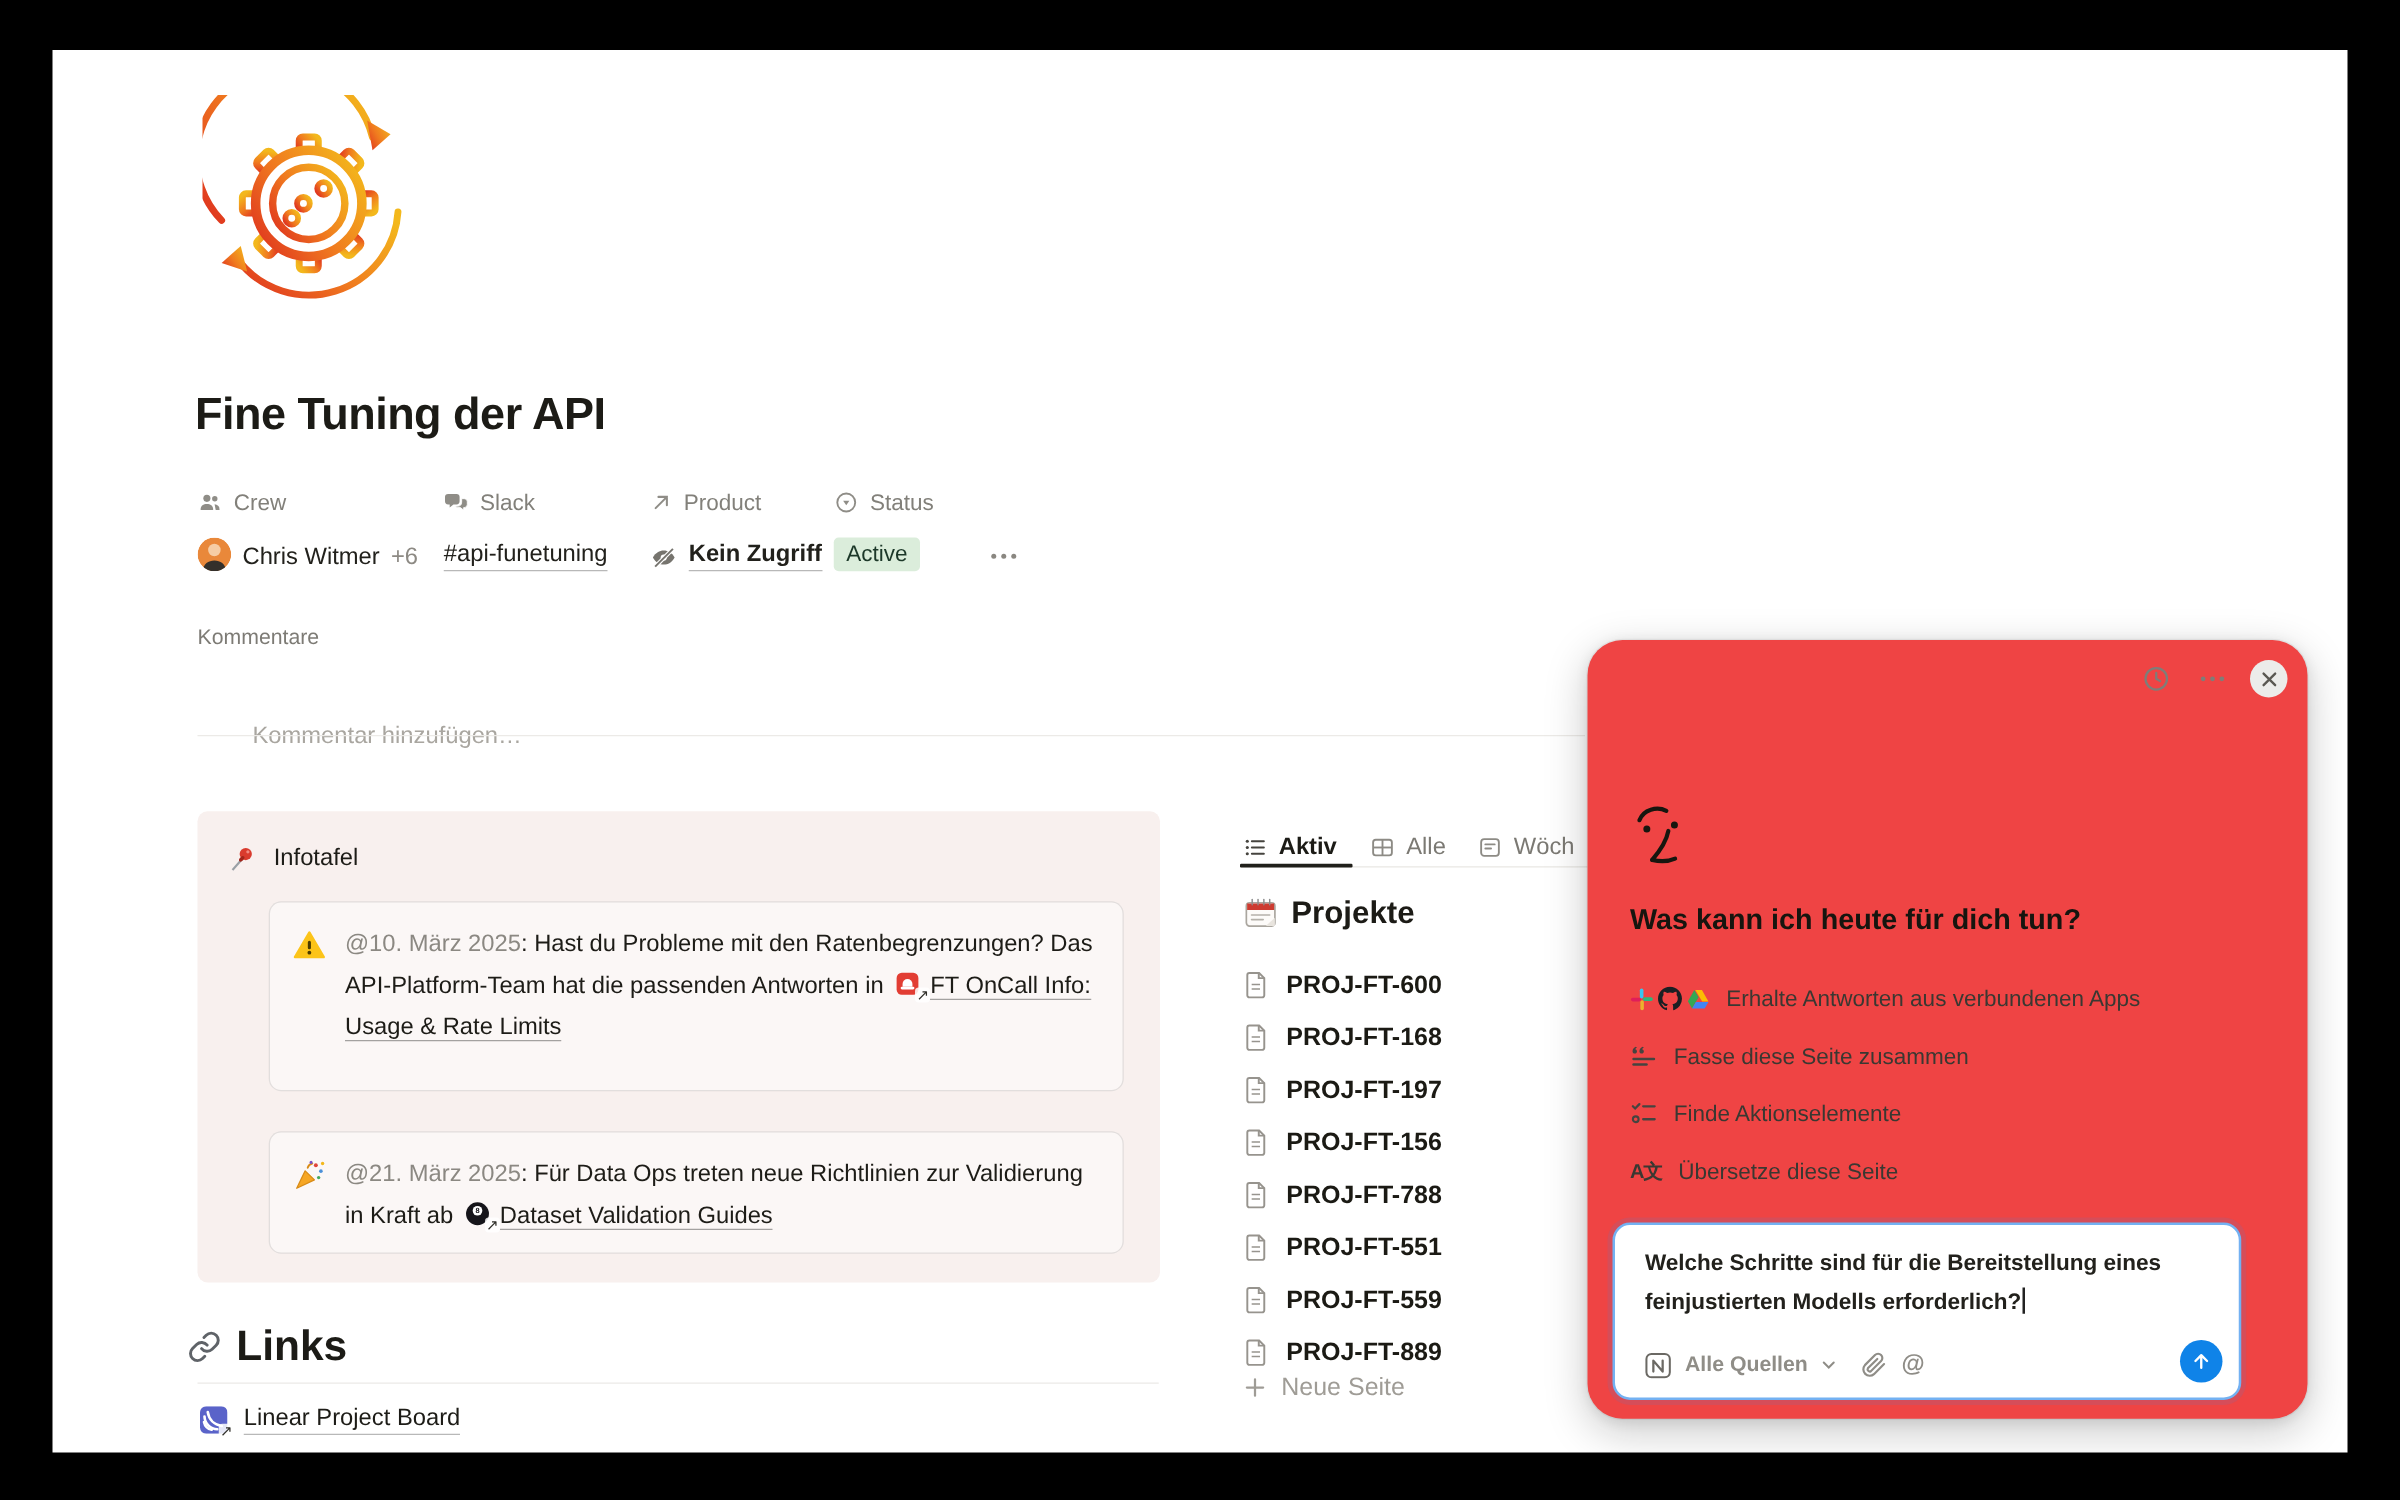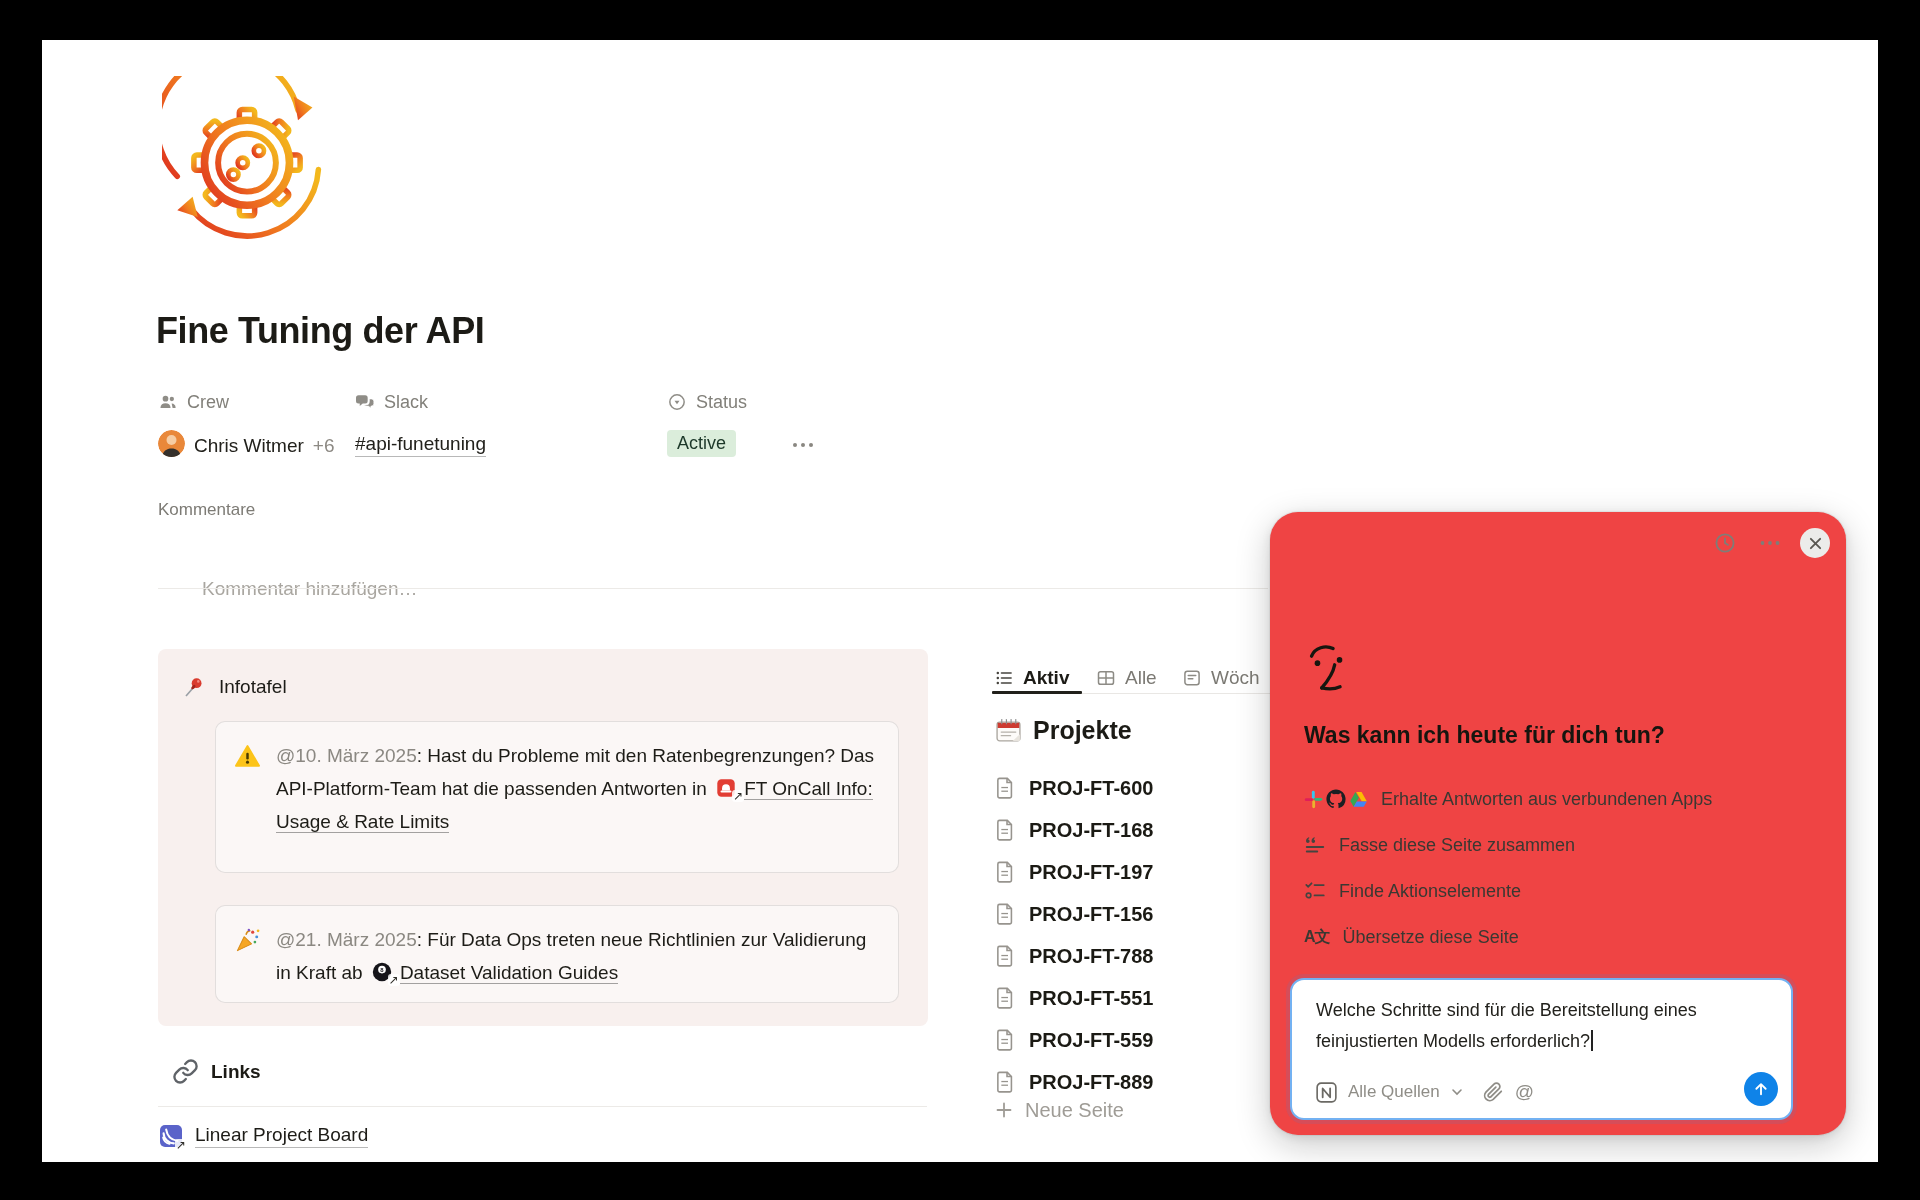--- a/index.html
+++ b/index.html
@@ -36,21 +36,21 @@
   .notice-1 { top:72px; height:152px; }
   .notice-2 { top:256px; height:98px; }
   .notice-ic { flex-shrink:0; margin-top:4px; }
   .notice-text { font-size:19px; line-height:33px; color:#1d1c17; width:600px; }
   .n-date { color:#8b8882; }
   .inline-link { font-weight:500; border-bottom:1.5px solid rgba(0,0,0,.35); }
   .ic-wrap { position:relative; display:inline-block; width:24px; height:22px; vertical-align:-4px; margin:0 5px 0 3px; }
   .arrow-ov { position:absolute; right:-5px; bottom:-4px; font-size:12px; line-height:12px; color:#2f2e29; background:rgba(255,255,255,.85); border-radius:3px; padding:0 1px; }
 
   
-  .links-heading { position:absolute; left:130px; top:1018px; display:flex; align-items:center; gap:12px; font-size:19px; font-weight:700; color:#1c1b16; }
+  .links-heading { position:absolute; left:108px; top:1018px; display:flex; align-items:center; gap:12px; font-size:34px; font-weight:700; color:#1c1b16; }
   .linear-row { position:absolute; left:118px; top:1084px; display:flex; align-items:center; gap:13px; font-size:19px; font-weight:500; }
   .linear-ic { position:relative; width:22px; height:22px; }
 
   
   .tab { position:absolute; top:624px; display:flex; align-items:center; gap:9px; font-size:19px; height:28px; }
   .tab-active { color:#1c1b16; font-weight:600; }
   .tab-idle { color:#7b7973; }
   .tab-border { position:absolute; left:950px; top:653px; width:278px; height:1px; background:#e9e7e4; }
   .tab-underline { position:absolute; left:950px; top:651px; width:90px; height:3px; background:#21201b; border-radius:1px; }
   .proj-heading { position:absolute; left:953px; top:676px; display:flex; align-items:center; gap:11px; font-size:25px; font-weight:700; color:#1c1b16; }
@@ -63,21 +63,21 @@
   .panel-header { position:absolute; top:16px; right:16px; display:flex; align-items:center; gap:15px; }
   .hdr-btn { display:flex; align-items:center; justify-content:center; width:30px; height:30px; border-radius:50%; }
   .hdr-close { background:#ececea; }
   .ai-face { position:absolute; left:34px; top:128px; width:56px; height:56px; }
   .greeting { position:absolute; left:34px; top:210px; font-size:23px; font-weight:700; color:#16150f; }
   .sug-row { position:absolute; left:34px; display:flex; align-items:center; gap:13px; height:30px; font-size:18px; color:#3a3832; }
   .sug-icons { display:flex; align-items:center; gap:3px; }
   .a-wen { font-size:16px; font-weight:600; color:#3a3832; letter-spacing:-1px; }
 
   .ai-input { position:absolute; left:20px; top:466px; width:503px; height:142px; background:#fff; border:2px solid #73b1f2; border-radius:14px;
-              box-shadow:0 0 0 4px rgba(46,137,232,.13); }
+              box-shadow:0 0 0 4px rgba(46,137,232,.13);font-weight:bold; }
   .ai-input-text { position:absolute; left:24px; top:15px; width:480px; font-size:18px; line-height:31px; color:#22211c; }
   .caret { display:inline-block; width:1.5px; height:21px; background:#222; vertical-align:-4px; margin-left:1px; }
   .input-footer { position:absolute; left:24px; bottom:15px; display:flex; align-items:center; gap:11px; color:#8f8d87; }
   .sources-label { font-size:17px; color:#8f8d87; }
   .at-glyph { font-size:19px; color:#8f8d87; }
   .send-btn { position:absolute; right:13px; bottom:12px; width:34px; height:34px; border-radius:50%; background:#0f83e8; display:flex; align-items:center; justify-content:center; }
 </style>
 </head>
 <body>
 
@@ -151,20 +151,37 @@
         <path d="M4.2 3.8h8a3 3 0 0 1 3 3v4a3 3 0 0 1-3 3H9.3l-3.6 2.9v-2.9H4.2a3 3 0 0 1-3-3v-4a3 3 0 0 1 3-3z"></path>
         <path d="M17.2 8.3h2.4a3 3 0 0 1 3 3v2.6a3 3 0 0 1-3 3h-.5v2.4l-3.1-2.4h-2.6a3 3 0 0 1-2.4-1.2l2.3-.1a4 4 0 0 0 3.9-4z" stroke="#fff" stroke-width=".8"></path>
       </svg>
       <span>Slack</span>
     </div>
     <div class="prop-value">
       <span class="u">#api-funetuning</span>
     </div>
   </div>
 
+  <div class="prop" style="left:478px">
+    <div class="prop-label">
+      <svg width="18" height="18" viewBox="0 0 24 24" fill="none" stroke="#8f8d87" stroke-width="2.2" stroke-linecap="round">
+        <path d="M6 18 18 6 M9 6h9v9"></path>
+      </svg>
+      <span>Product</span>
+    </div>
+    <div class="prop-value">
+      <svg width="22" height="22" viewBox="0 0 24 24">
+        <path d="M2.5 12C5 7.6 8.2 5.8 12 5.8s7 1.8 9.5 6.2c-2.5 4.4-5.7 6.2-9.5 6.2S5 16.4 2.5 12z" fill="#76746e"></path>
+        <circle cx="12" cy="12" r="2.7" fill="#fff"></circle>
+        <line x1="4.5" y1="20" x2="20" y2="4.5" stroke="#fff" stroke-width="3.6"></line>
+        <line x1="4.5" y1="20" x2="20" y2="4.5" stroke="#76746e" stroke-width="1.7"></line>
+      </svg>
+      <span class="u" style="font-weight:600">Kein Zugriff</span>
+    </div>
+  </div>
 
   <div class="prop" style="left:625px">
     <div class="prop-label">
       <svg width="20" height="20" viewBox="0 0 24 24">
         <circle cx="12" cy="12" r="8.6" fill="none" stroke="#8f8d87" stroke-width="1.8"></circle>
         <path d="M9 10.4h6l-3 4.2z" fill="#8f8d87"></path>
       </svg>
       <span>Status</span>
     </div>
     <div class="prop-value">

